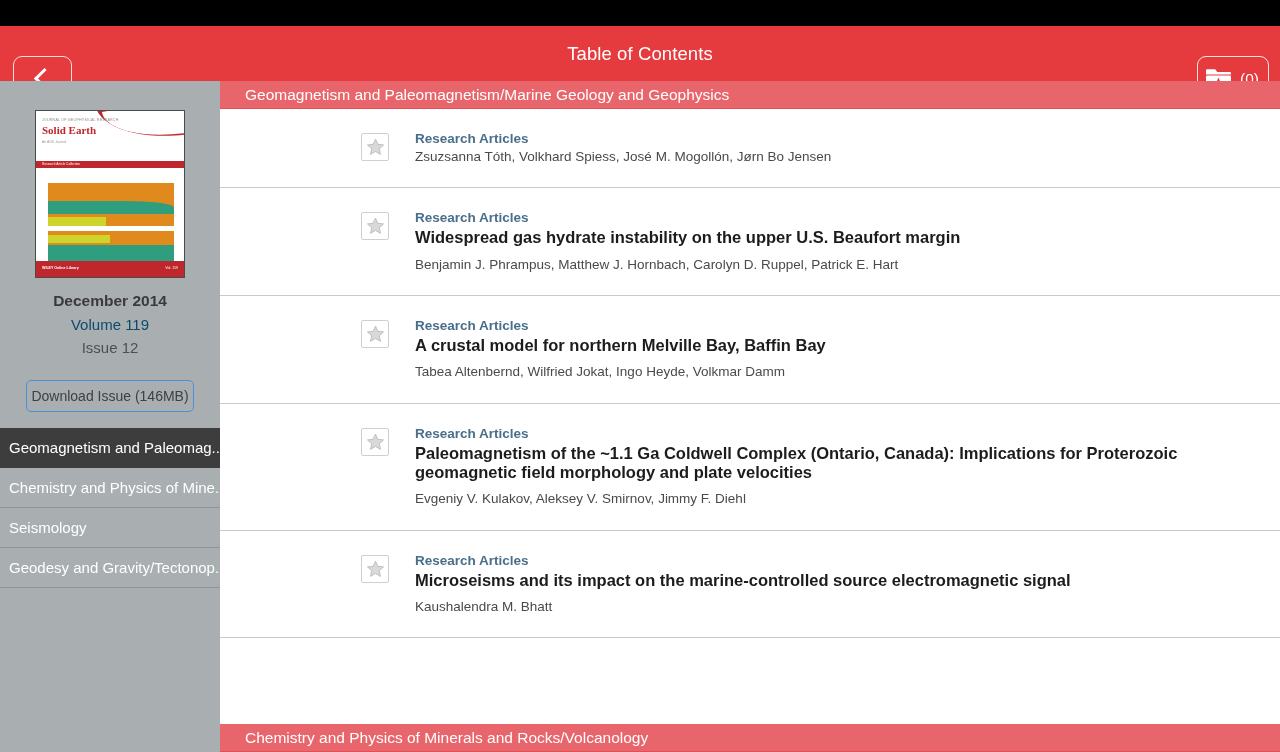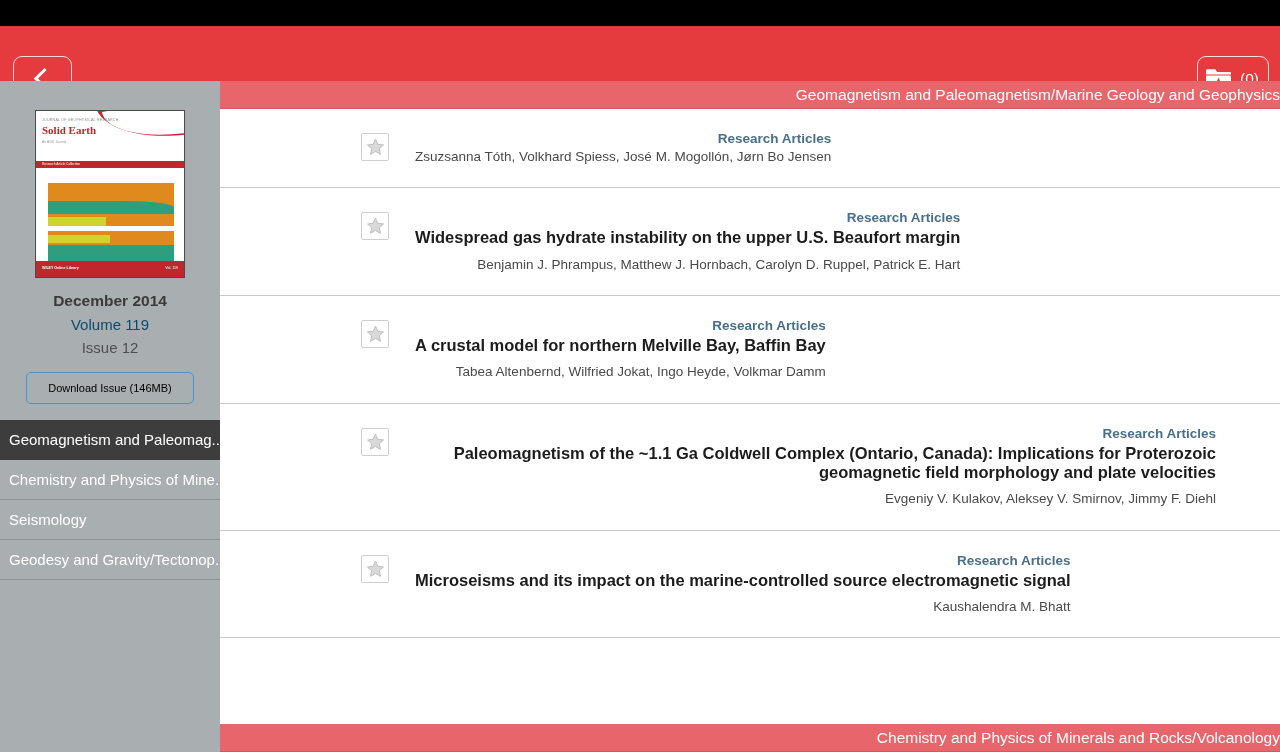--- a/index.html
+++ b/index.html
@@ -90,42 +90,42 @@
   .cover-fig { position:absolute; left:12px; top:72px; width:126px; height:88px; }
   .figrow { position:absolute; left:0; width:126px; background:#e08a1e; }
   .cover-bottom { position:absolute; left:0; right:0; bottom:0; height:16px; background:#c0272d; }
   .cover-bottom .bl { position:absolute; left:6px; top:5px; font-size:3.6px; color:#fff; font-weight:bold; }
   .cover-bottom .br { position:absolute; right:6px; top:5px; font-size:3.6px; color:#fff; }
 
   .issue-date { text-align:center; margin-top:14px; font-size:15.5px; font-weight:bold; color:#3a3a3a; }
   .issue-vol  { text-align:center; margin-top:6px; font-size:15px; color:#0c4a6e; }
   .issue-num  { text-align:center; margin-top:6px; font-size:15px; color:#4d5052; }
   .download-btn {
-    display:block; margin: 16px auto 0 auto;
+    display:block; margin: 24px auto 0 auto;
     width: 168px; height: 32px; line-height: 30px;
     text-align:center;
     border: 1px solid #4a90d9; border-radius: 5px;
-    color: #000000; font-size: 11px;
+    color: #404040; font-size: 14px;
     background: transparent; cursor: pointer;
   }
   .nav-list { margin-top: 16px; border-radius: 10px; }
   .nav-item {
     height: 40px; line-height: 40px;
     padding-left: 9px;
     color: #ffffff; font-size: 15px;
     border-bottom: 1px solid #8f9497;
     white-space: nowrap; overflow: hidden;
     cursor: pointer;
   }
   .nav-item.selected { background: #3d3d3d; border-bottom-color: #3d3d3d; }
 
   
   .content {
     position: absolute; top: 81px; left: 220px; width: 1060px; height: 671px;
-    background: #ffffff; overflow: hidden; text-align: right;
+    background: #ffffff; overflow: hidden;
   }
   .section-banner {
     background: #e8666b;
     height: 28px; line-height: 28px;
     color: #ffffff; font-size: 15.5px;
     padding-left: 25px;
     border-bottom: 1px solid #e05056;
   }
   .article {
     display: flex;
@@ -161,20 +161,21 @@
 <body>
 
 <div id="app">
 
   <div class="status-bar"></div>
 
   <div class="header">
     <div class="back-button">
       <span class="chev-left"></span>
     </div>
+    <div class="header-title">Table of Contents</div>
     <div class="fav-button">
       <span>
         <svg class="folder-star" viewBox="0 0 28 24" xmlns="http://www.w3.org/2000/svg">
           <path d="M1 3.5 A1.2 1.2 0 0 1 2.2 2.3 H10.2 L12.2 5.0 H24.8 A1.2 1.2 0 0 1 26 6.2 V7.4 H1 Z" fill="#ffffff"></path>
           <rect x="1" y="8.4" width="25" height="13.4" rx="1.3" fill="#ffffff"></rect>
           <path d="M13.5 10.4 L15.0 14.0 L18.9 14.3 L15.9 16.8 L16.9 20.6 L13.5 18.5 L10.1 20.6 L11.1 16.8 L8.1 14.3 L12.0 14.0 Z" fill="#e63b3e"></path>
         </svg>
       </span>
       <span class="fav-count">(0)</span>
     </div>

